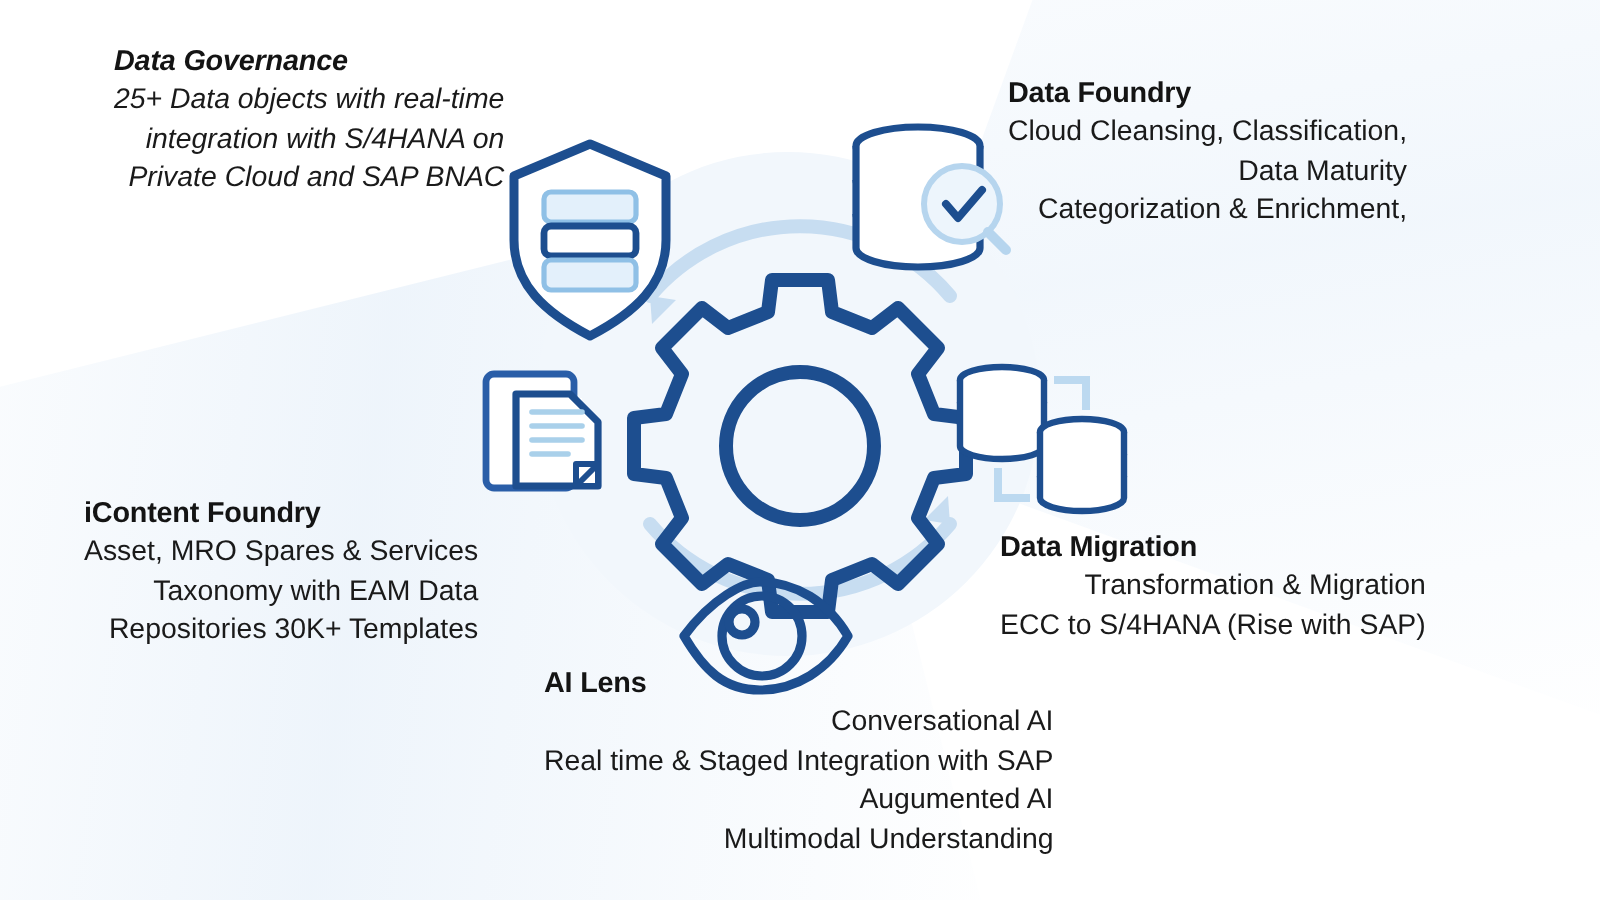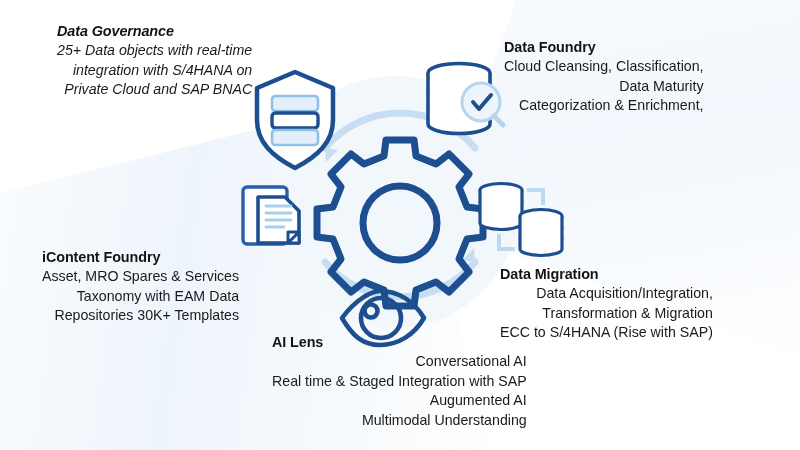--- a/index.html
+++ b/index.html
@@ -210,21 +210,20 @@
     <p>
       <span>Cloud Cleansing, Classification,</span>
       <span>Data Maturity</span>
       <span>Categorization &amp; Enrichment,</span>
     </p>
   </div>
 
   <div class="block" id="blk-migration">
     <h3>Data Migration</h3>
     <p>
-      <span>Data Acquisition/Integration,</span>
       <span>Transformation &amp; Migration</span>
       <span>ECC to S/4HANA (Rise with SAP)</span>
     </p>
   </div>
 
   <div class="block" id="blk-ailens">
     <h3>AI Lens</h3>
     <p>
       <span>Conversational AI</span>
       <span>Real time &amp; Staged Integration with SAP</span>

